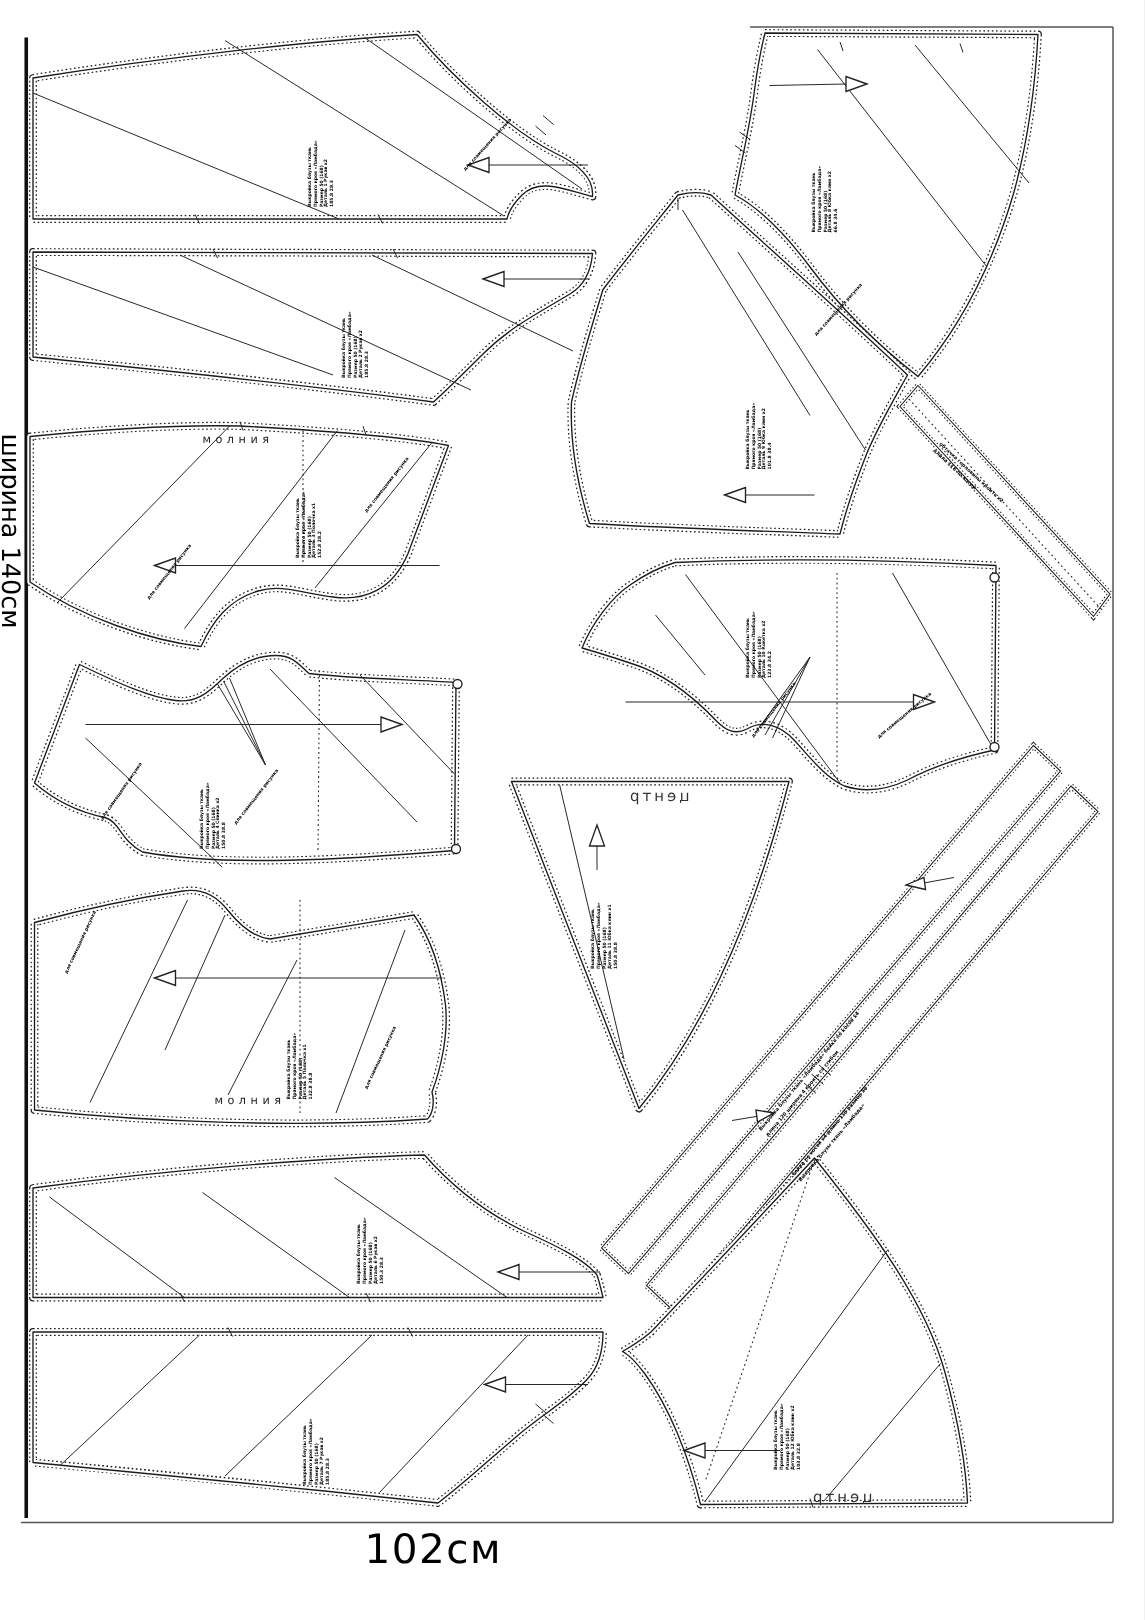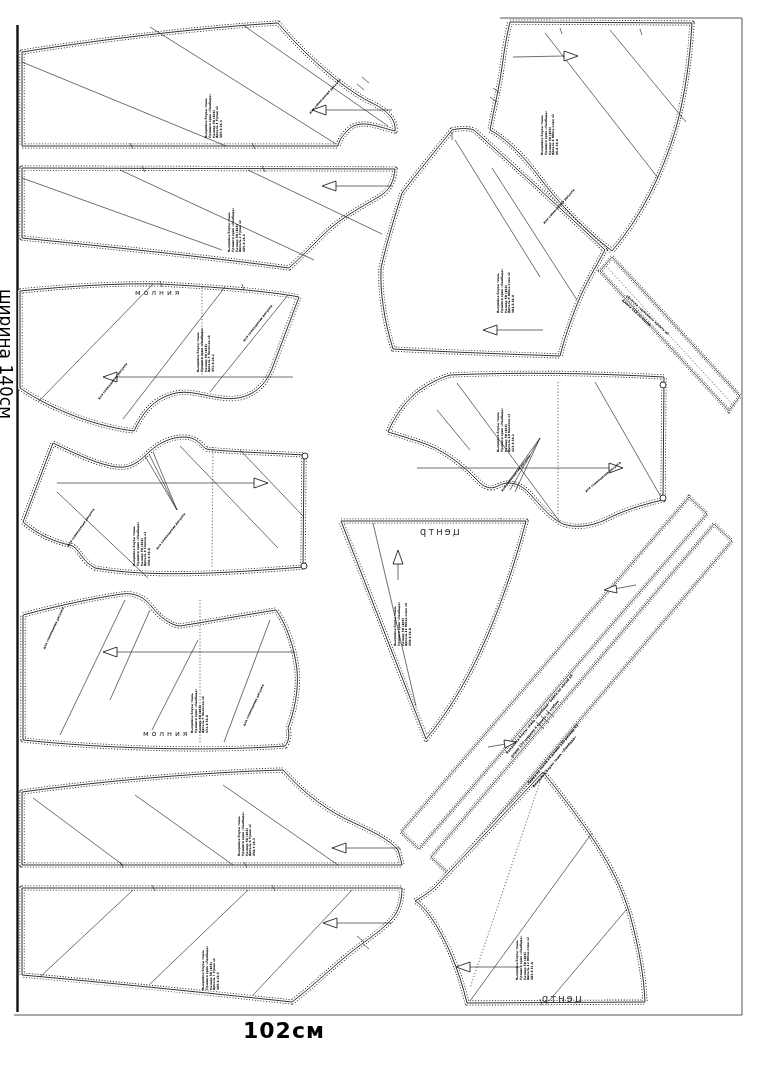--- a/index.html
+++ b/index.html
@@ -20,21 +20,21 @@
   .frame{stroke:#555;stroke-width:1;fill:none;}
   .thick{stroke:#111;stroke-width:2.4;fill:none;}
   .mt{position:absolute;font-size:3px;line-height:1.25;transform-origin:0 0;
       transform:rotate(-90deg);white-space:pre-line;color:#000;font-weight:bold;}
   .mn{position:absolute;font-size:3.1px;font-weight:bold;transform-origin:0 0;white-space:nowrap;color:#000;}
   .st{position:absolute;font-size:3.3px;font-weight:bold;transform-origin:0 0;white-space:pre-line;line-height:1.8;color:#000;}
   .zl{position:absolute;font-size:7.5px;letter-spacing:3px;color:#222;padding-left:19px;}
   .cl{position:absolute;font-size:10px;letter-spacing:2px;color:#333;transform:scaleX(-1);}
   .dimv{position:absolute;left:16px;top:289px;width:140px;font-size:17px;
         transform-origin:0 0;transform:rotate(90deg);white-space:nowrap;color:#000;}
-  .dimh{position:absolute;left:243px;top:1018px;font-size:22px;letter-spacing:1px;color:#000;font-weight:bold;}
+  .dimh{position:absolute;left:243px;top:1018px;font-size:27px;letter-spacing:1px;color:#000;}
 </style>
 </head>
 <body>
 
 <div id="sheet">
 
 <svg width="763" height="1080" viewBox="0 0 763 1080">
   <defs>
     <path id="p1" d="M22,52 C110,38 210,27 278,23 C302,52 342,88 370,102 C387,110 396,119 395,131 C378,127 360,118 348,130 C342,136 339,141 338,146 L22,146 Z"></path>
     <path id="p2" d="M22,168 L395,169 C394,181 390,190 380,196 C360,208 340,218 322,236 C312,246 300,258 289,268 C200,256 100,246 22,238 Z"></path>

